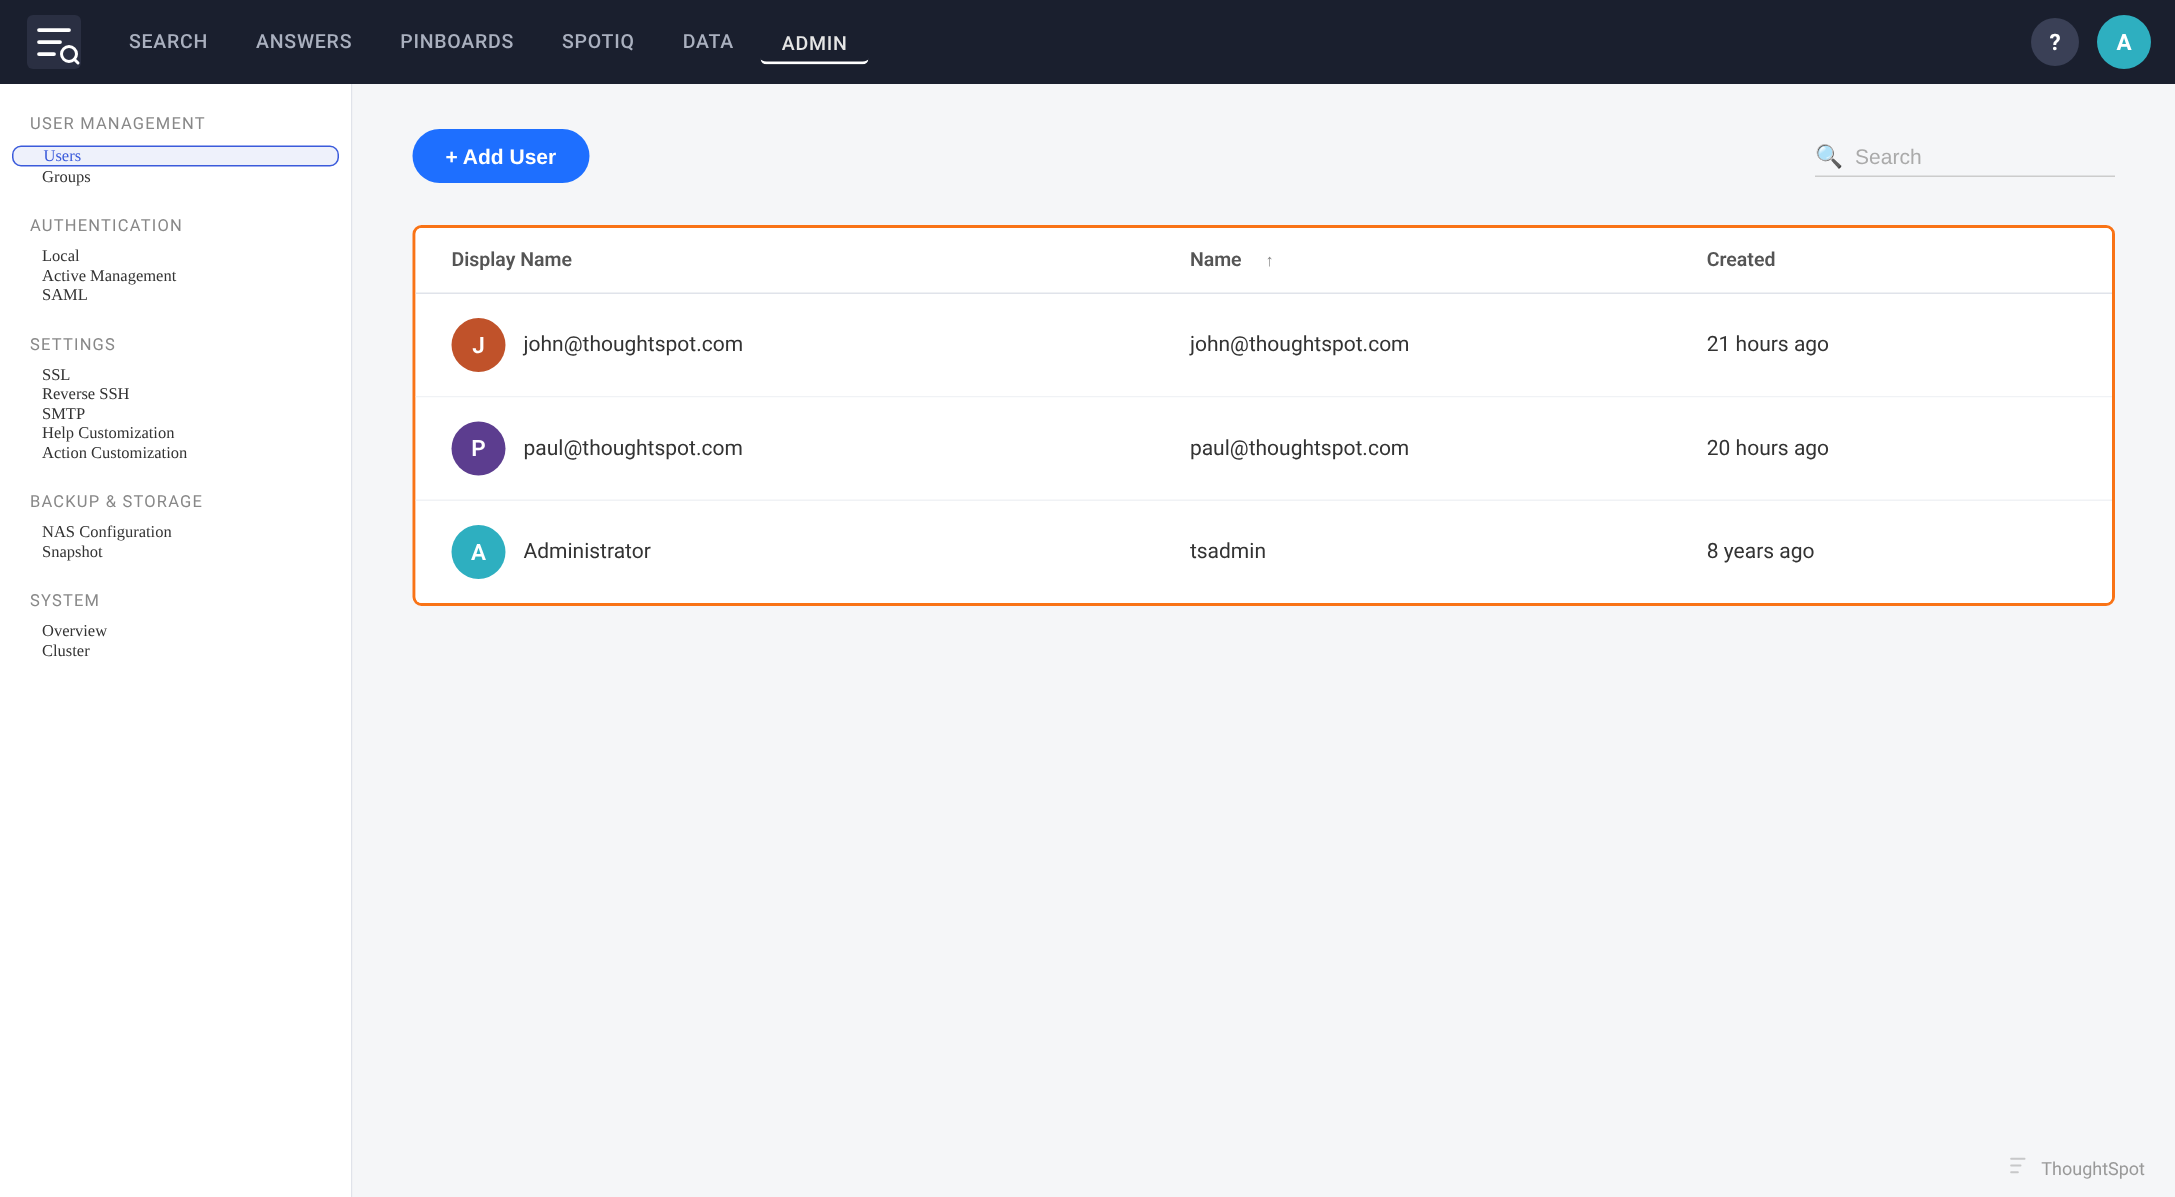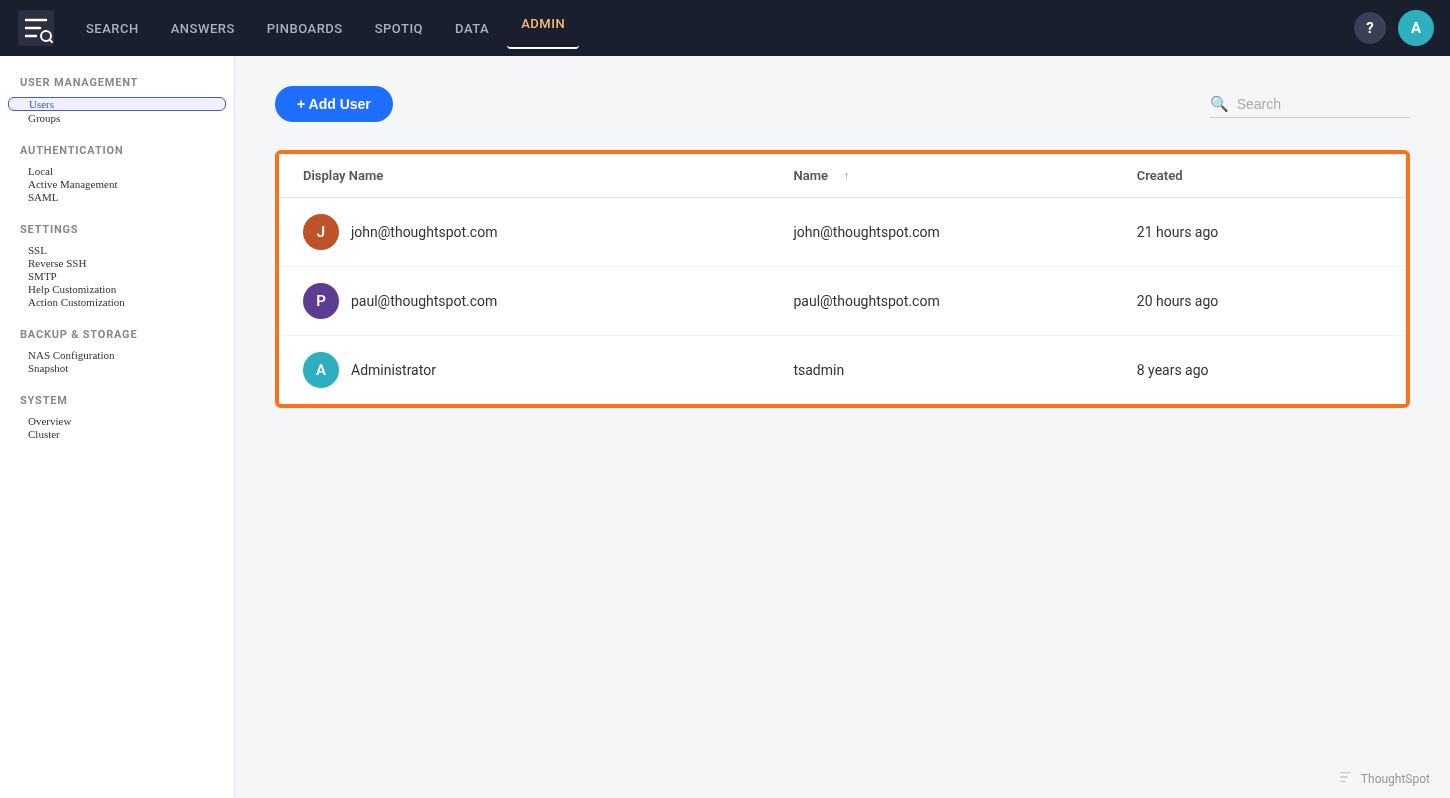--- a/index.html
+++ b/index.html
@@ -33,23 +33,23 @@
       color: #aab0bf;
       font-size: 13px;
       font-weight: 500;
       padding: 8px 14px;
       text-transform: uppercase;
       letter-spacing: 0.5px;
       cursor: pointer;
       border-radius: 4px;
     }
     .topnav-link.active {
-      color: #fdba74;
+      color: #e5e5e5;
       border-bottom: 2px solid #fff;
-      padding-bottom: 16px;
+      padding-bottom: 4px;
     }
     .topnav-right {
       display: flex;
       align-items: center;
       gap: 12px;
     }
     .help-btn {
       width: 32px;
       height: 32px;
       border-radius: 50%;
@@ -86,21 +86,21 @@
     .sidebar {
       width: 235px;
       background: #fff;
       border-right: 1px solid #e0e3ea;
       padding: 20px 0;
       overflow-y: auto;
       flex-shrink: 0;
     }
     .sidebar-section-label {
       font-size: 11px;
-      font-weight: 700;
+      font-weight: 400;
       color: #888;
       text-transform: uppercase;
       letter-spacing: 0.8px;
       padding: 0 20px;
       margin-bottom: 8px;
       margin-top: 20px;
     }
     .sidebar-section-label:first-child { margin-top: 0; }
     .sidebar-item {
       font-size: 11px;
@@ -161,21 +161,21 @@
       font-size: 14px;
       color: #333;
       width: 170px;
     }
     .search-input::placeholder { color: #aaa; }
 
     
     .user-table {
       background: #fff;
       border-radius: 6px;
-      border: 4px solid #f97316;
+      border: 2px solid #f97316;
       overflow: hidden;
     }
     .table-header {
       display: grid;
       grid-template-columns: 1fr 0.7fr 0.5fr;
       padding: 14px 24px;
       border-bottom: 1px solid #e0e3ea;
       background: #fff;
     }
     .table-header-cell {

